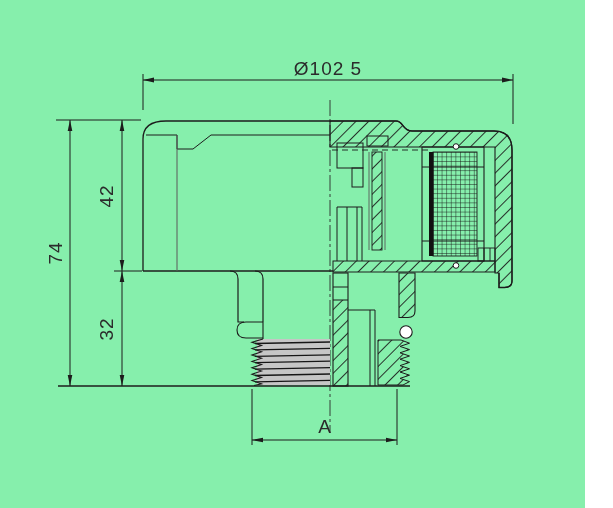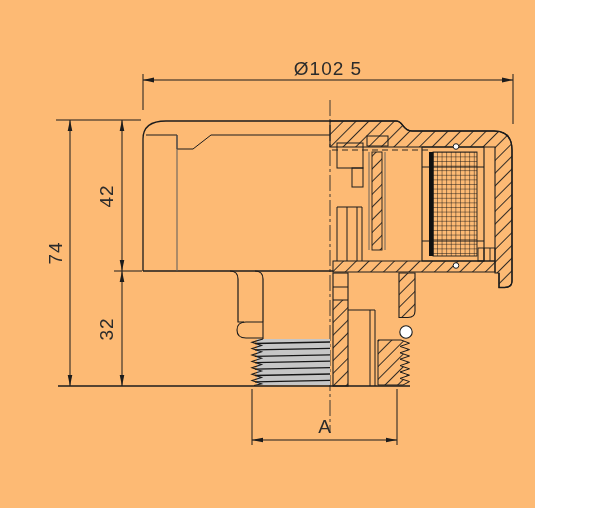--- a/index.html
+++ b/index.html
@@ -1,16 +1,16 @@
 <!DOCTYPE html>
 <html><head>
 <meta charset="utf-8">
 <style>
   html,body{margin:0;padding:0;background:#ffffff;}
-  .stage{position:relative;width:535px;height:508px;background:#fdba74;overflow:hidden;
+  .stage{position:relative;width:585px;height:508px;background:#86efac;overflow:hidden;
          font-family:"Liberation Sans", sans-serif;}
   svg{display:block}
   text{font-family:"Liberation Sans", sans-serif;fill:#2b2b2b;}
   .dimtxt{font-size:19px;letter-spacing:1px;font-weight:400;}
 </style>
 </head>
 <body>
 
 <div class="stage">
 <svg width="613" height="508" viewBox="0 0 613 508">

